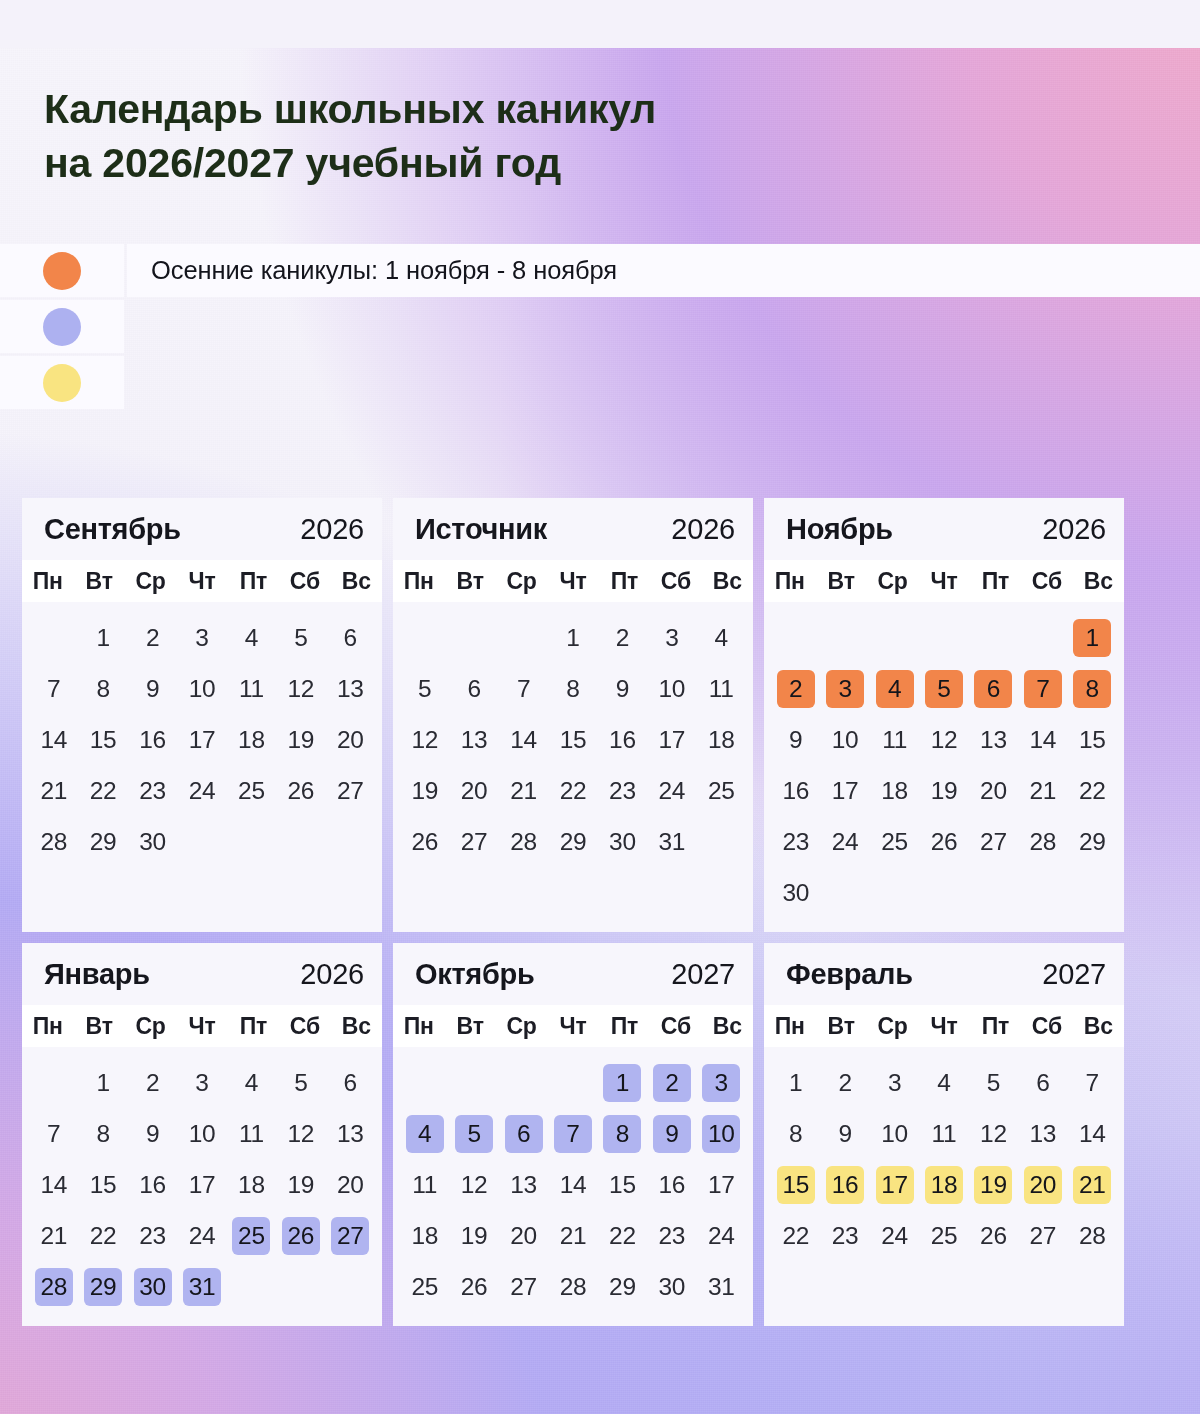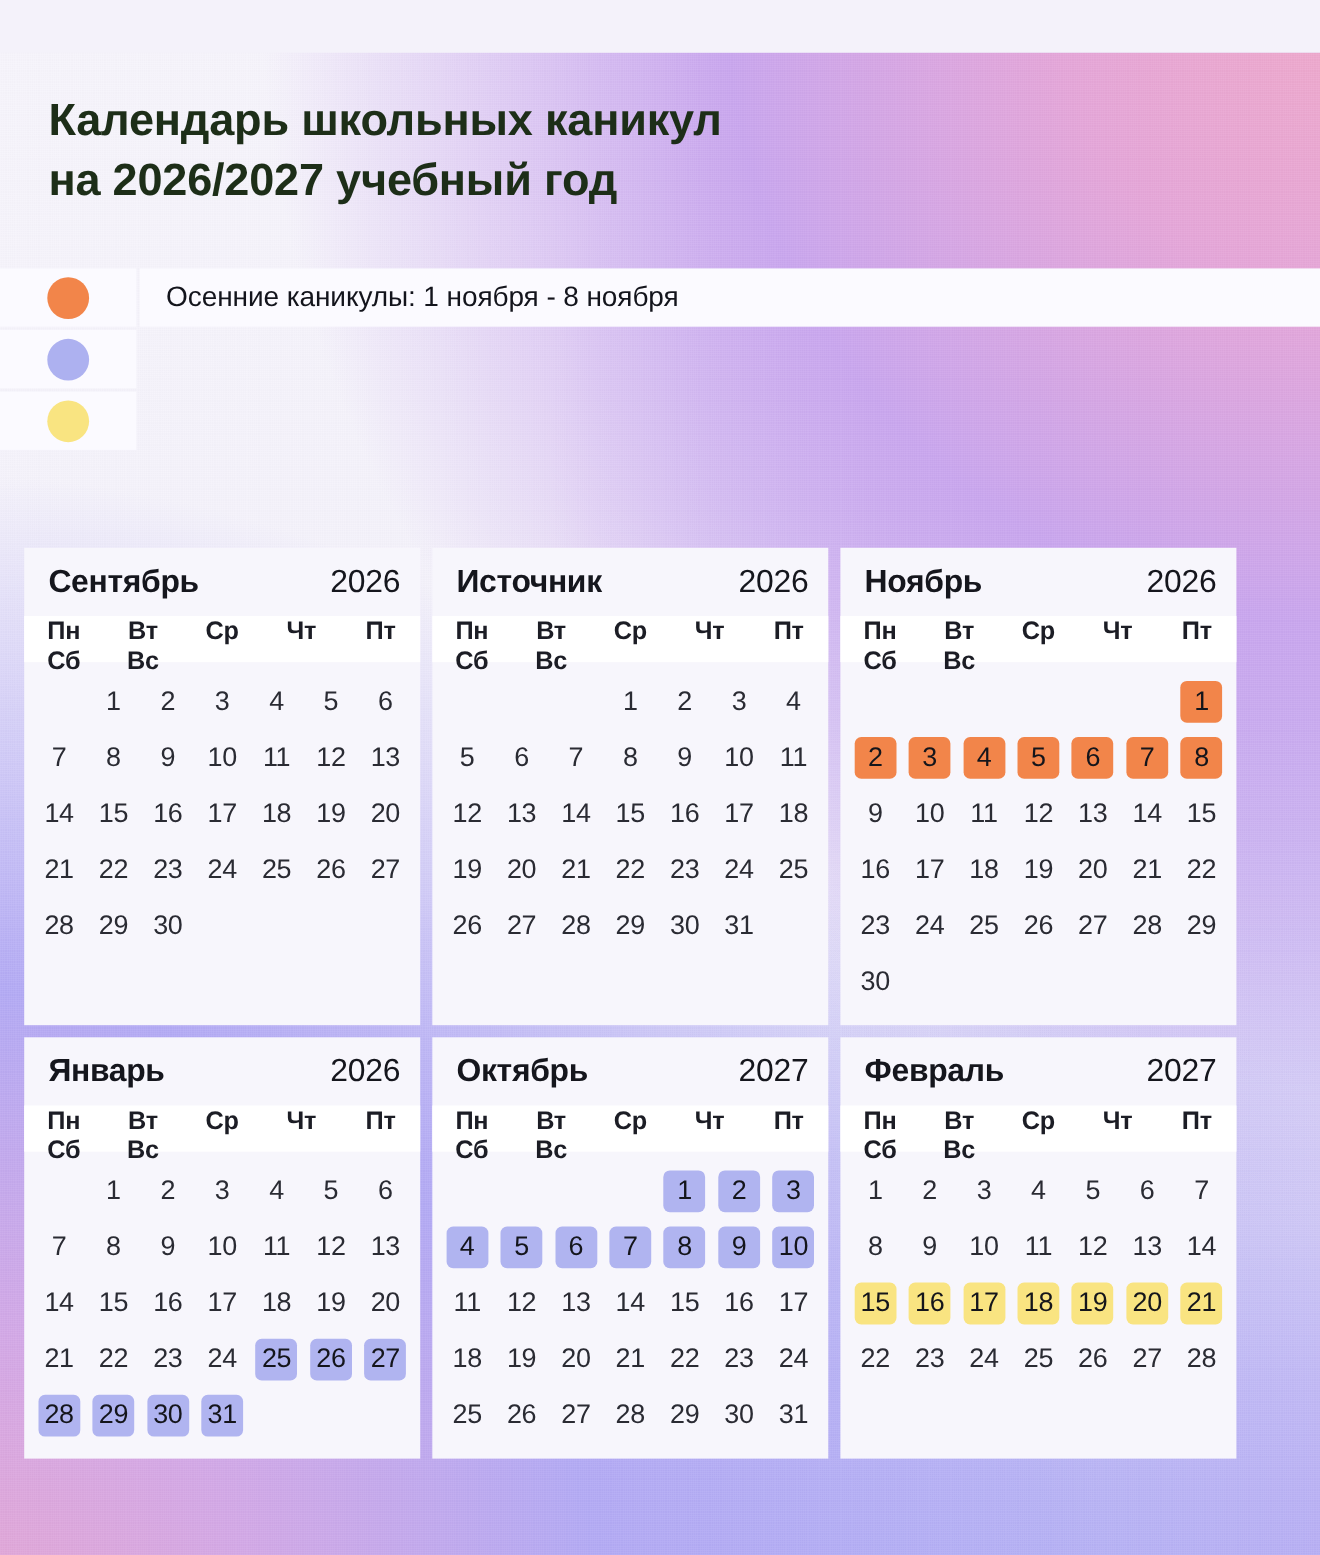--- a/index.html
+++ b/index.html
@@ -134,21 +134,21 @@
   .cal-year {
     font-size: 29px;
     font-weight: normal;
     color: #15161d;
     letter-spacing: -0.2px;
   }
 
   .cal-weekdays {
     background: #ffffff;
     display: grid;
-    grid-template-columns: repeat(5, 1fr);
+    grid-template-columns: repeat(7, 1fr);
     height: 42px;
     align-items: center;
   }
   .wd {
     text-align: center;
     font-size: 23px;
     font-weight: bold;
     color: #1c1d25;
     letter-spacing: -0.2px;
   }

